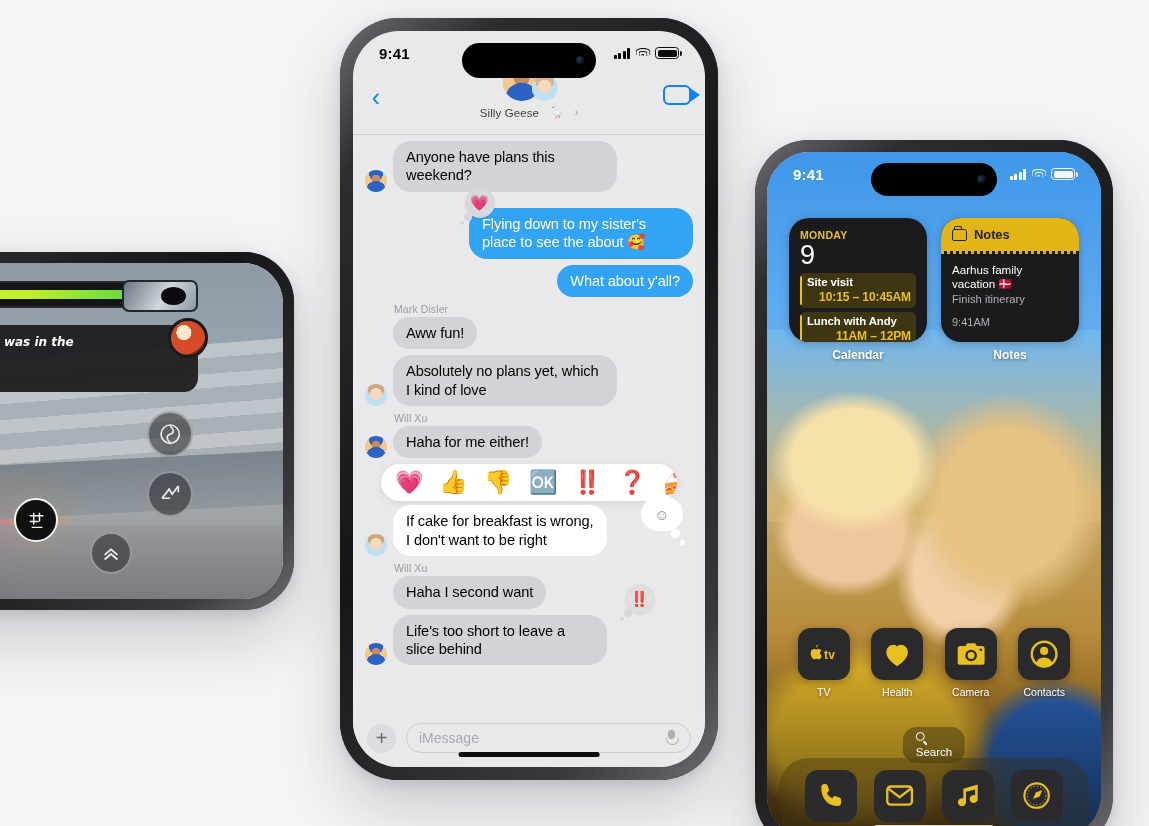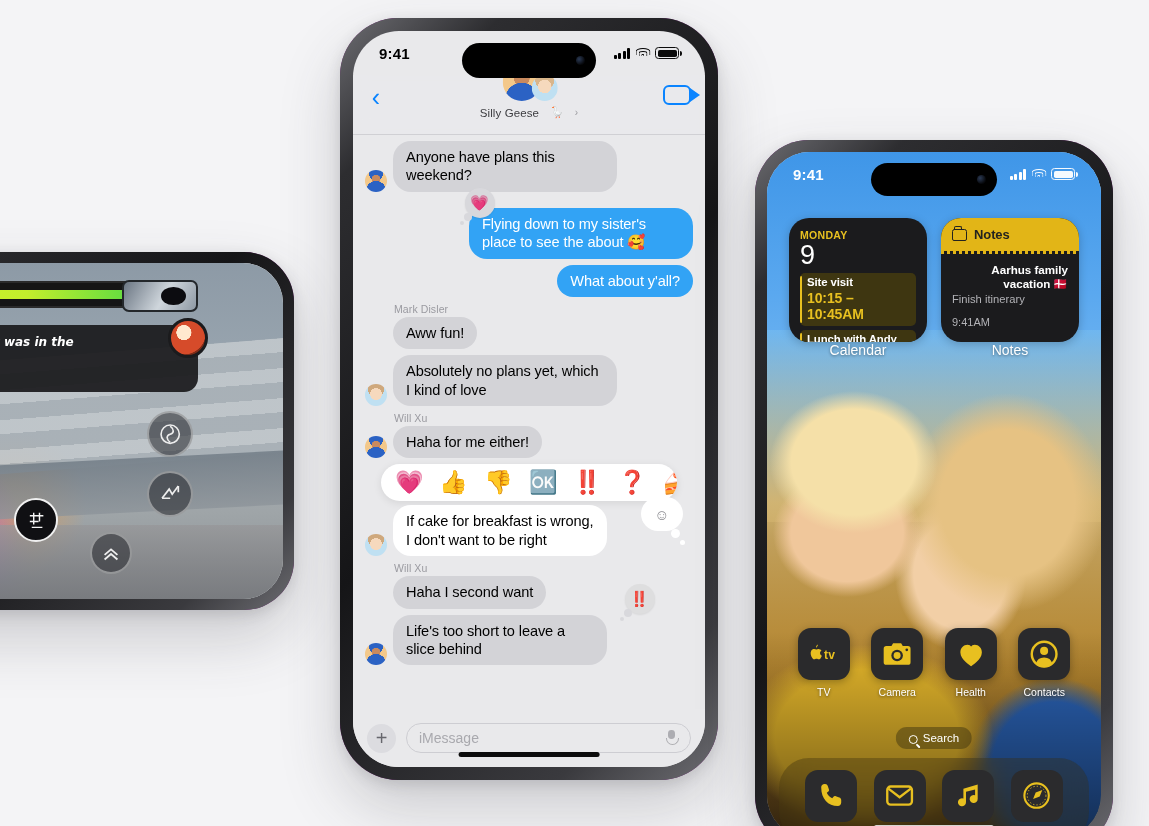--- a/index.html
+++ b/index.html
@@ -195,57 +195,57 @@
        radial-gradient(ellipse 46% 22% at 30% 80%, #e8b92c 0 60%, transparent 82%),
        radial-gradient(ellipse 32% 22% at 86% 86%, #2b64b8 0 58%, transparent 80%),
        linear-gradient(180deg, rgba(120,190,240,.55) 0%, rgba(219,176,92,.85) 34%, #b5862f 68%, #6b4b1d 100%); }
   .wall .fade { position:absolute; left:0; right:0; bottom:0; height:30%;
      background: linear-gradient(180deg, transparent, rgba(0,0,0,.55)); }
 
   .widgets { position:absolute; top:66px; left:22px; right:22px; display:flex; gap:14px; z-index:5; }
   .wcol { flex:1; display:flex; flex-direction:column; align-items:center; }
   .widget { width:100%; height:124px; border-radius:20px; overflow:hidden;
             box-shadow:0 2px 10px rgba(0,0,0,.22); }
-  .wlabel { color:#fff; font-size:14px; text-shadow:0 1px 3px rgba(0,0,0,.45); }
+  .wlabel { color:#fff; font-size:12px; margin-top:6px; text-shadow:0 1px 3px rgba(0,0,0,.45);font-weight:bold; }
 
   .w-cal { background:#1b1b1d; padding:11px 11px 0 11px; }
   .w-cal .dow { color:#e8c020; font-size:10.5px; font-weight:bold; letter-spacing:.3px; }
   .w-cal .dnum { color:#fff; font-size:27px; font-weight:300; line-height:.98; margin:1px 0 5px; }
   .ev { background:#3e3611; border-radius:5px; padding:3px 5px 4px 7px; margin-bottom:4px;
         position:relative; overflow:hidden; }
   .ev::before { content:""; position:absolute; left:0; top:3px; bottom:3px; width:2.4px;
         background:#e8c020; border-radius:2px; }
   .ev .t { color:#fff; font-size:11.4px; font-weight:bold; line-height:1.12; letter-spacing:-.1px; }
-  .ev .s { color:#e8c020; font-size:14px; font-weight:bold; letter-spacing:-.1px; margin-top:1px; }
+  .ev .s { color:#e8c020; font-size:12px; font-weight:bold; letter-spacing:-.1px; margin-top:1px;text-align:right; }
 
   .w-notes { background:#1b1b1d; display:flex; flex-direction:column; }
   .w-notes .hdr { background:#e2b517; height:33px; display:flex; align-items:center; gap:7px;
         padding:0 11px; color:#23231f; font-size:13px; font-weight:bold; letter-spacing:-.1px; }
   .w-notes .perf { height:3px; background:
         repeating-linear-gradient(90deg,#e2b517 0 3px, #1b1b1d 3px 6px); }
   .w-notes .body { padding:9px 11px; }
-  .w-notes .ttl { color:#fff; font-size:11.6px; font-weight:bold; line-height:1.2;text-align:right; }
+  .w-notes .ttl { color:#fff; font-size:11.6px; font-weight:normal; line-height:1.2; }
   .w-notes .sub { color:#b2b2b6; font-size:11.2px; line-height:1.3; margin-top:1px; }
   .w-notes .tm  { color:#b2b2b6; font-size:11px; margin-top:10px; }
   .folder-ic { width:15px; height:12px; border:1.7px solid #23231f; border-radius:2.5px 2.5px 2px 2px;
         position:relative; }
   .folder-ic::before { content:""; position:absolute; left:1px; top:-3.4px; width:6px; height:3px;
         border:1.7px solid #23231f; border-bottom:none; border-radius:2px 2px 0 0; }
 
   .apps { position:absolute; left:20px; right:20px; top:476px; display:flex; z-index:5; }
   .app { flex:1; display:flex; flex-direction:column; align-items:center; }
   .app .ic { width:52px; height:52px; border-radius:13px; background:#2a2a2c;
              display:flex; align-items:center; justify-content:center;
              box-shadow:0 2px 8px rgba(0,0,0,.3); }
   .app .nm { color:#fff; font-size:10.5px; margin-top:6px; text-shadow:0 1px 3px rgba(0,0,0,.55); }
   .app .ic svg { width:62%; height:62%; }
 
   .searchpill { position:absolute; left:50%; transform:translateX(-50%); top:575px; z-index:6;
       background:rgba(40,34,12,.40); color:#fff; font-size:11.5px; border-radius:14px;
-      padding:5px 13px; display:flex; align-items:flex-end; gap:5px; backdrop-filter:blur(6px); }
+      padding:5px 13px; display:flex; align-items:flex-start; gap:5px; backdrop-filter:blur(6px);flex-direction:column; }
   .mag { width:9px; height:9px; border:1.5px solid #fff; border-radius:50%; position:relative; }
   .mag::after { content:""; position:absolute; right:-4px; bottom:-3px; width:5px; height:1.5px;
       background:#fff; transform:rotate(45deg); border-radius:1px; }
 
   .dock { position:absolute; left:12px; right:12px; bottom:-4px; height:84px; z-index:5;
       background: rgba(60,48,16,.34); border-radius:30px; backdrop-filter: blur(16px);
       display:flex; align-items:flex-start; justify-content:space-around; padding:12px 18px 0; }
   .dock .ic { width:52px; height:52px; border-radius:13px; background:#2b2b2d;
       display:flex; align-items:center; justify-content:center; }
   .dock .ic svg { width:60%; height:60%; }
@@ -494,35 +494,35 @@
             <svg viewBox="0 0 40 24">
               <path fill="#e8c020" d="M10 4c-.2-1.6 1-3.3 2.2-3.9.2 1.6-1 3.3-2.2 3.9zM13.6 5.6c-1.4-.1-2.6.8-3.3.8-.7 0-1.7-.8-2.8-.7-1.4 0-2.8.8-3.5 2.1-1.5 2.6-.4 6.5 1.1 8.6.7 1 1.6 2.2 2.7 2.1 1.1 0 1.5-.7 2.8-.7s1.6.7 2.8.7c1.2 0 1.9-1 2.6-2.1.8-1.2 1.1-2.3 1.1-2.4 0 0-2.2-.8-2.2-3.3 0-2 1.7-3 1.8-3.1-1-1.4-2.5-1.5-3.1-1.5z"></path>
               <text x="20" y="18" font-family="Liberation Sans, sans-serif" font-size="15" font-weight="bold" fill="#e8c020">tv</text>
             </svg>
           </div>
           <div class="nm">TV</div>
         </div>
         <div class="app">
           <div class="ic">
             <svg viewBox="0 0 24 24">
+              <path fill="#e8c020" d="M12 21s-8-4.9-8-10.2C4 7.3 6.4 5 9.3 5c1.6 0 2.2.7 2.7 1.4.5-.7 1.1-1.4 2.7-1.4 2.9 0 5.3 2.3 5.3 5.8C20 16.1 12 21 12 21z"></path>
+            </svg>
+          </div>
+          <div class="nm">Health</div>
+        </div>
+        <div class="app">
+          <div class="ic">
+            <svg viewBox="0 0 24 24">
               <path fill="#e8c020" d="M9 4h6l1.2 2H20a2 2 0 012 2v10a2 2 0 01-2 2H4a2 2 0 01-2-2V8a2 2 0 012-2h3.8z"></path>
               <circle cx="12" cy="13" r="4.3" fill="#2a2a2c"></circle>
                 <circle cx="12" cy="13" r="2.6" fill="#e8c020"></circle>
               <circle cx="19.2" cy="8.8" r="1" fill="#2a2a2c"></circle>
             </svg>
           </div>
           <div class="nm">Camera</div>
-        </div>
-        <div class="app">
-          <div class="ic">
-            <svg viewBox="0 0 24 24">
-              <path fill="#e8c020" d="M12 21s-8-4.9-8-10.2C4 7.3 6.4 5 9.3 5c1.6 0 2.2.7 2.7 1.4.5-.7 1.1-1.4 2.7-1.4 2.9 0 5.3 2.3 5.3 5.8C20 16.1 12 21 12 21z"></path>
-            </svg>
-          </div>
-          <div class="nm">Health</div>
         </div>
         <div class="app">
           <div class="ic">
             <svg viewBox="0 0 24 24">
               <circle cx="12" cy="12" r="9.2" fill="none" stroke="#e8c020" stroke-width="1.8"></circle>
               <circle cx="12" cy="9.6" r="3" fill="#e8c020"></circle>
               <path fill="#e8c020" d="M5.8 19.4a6.4 6.4 0 0112.4 0 9.2 9.2 0 01-12.4 0z"></path>
             </svg>
           </div>
           <div class="nm">Contacts</div>

